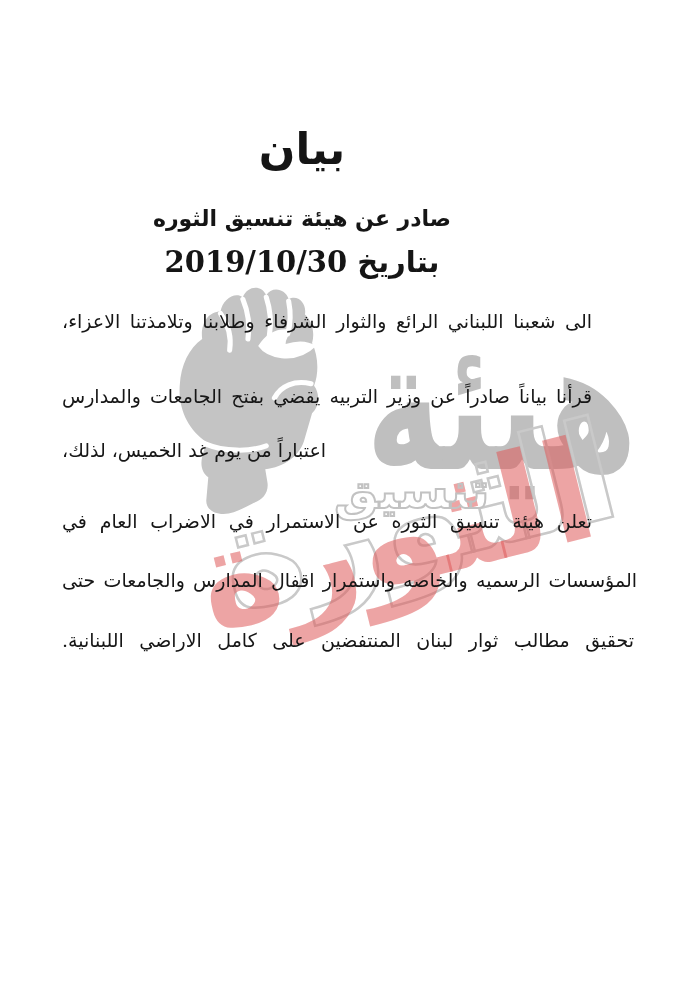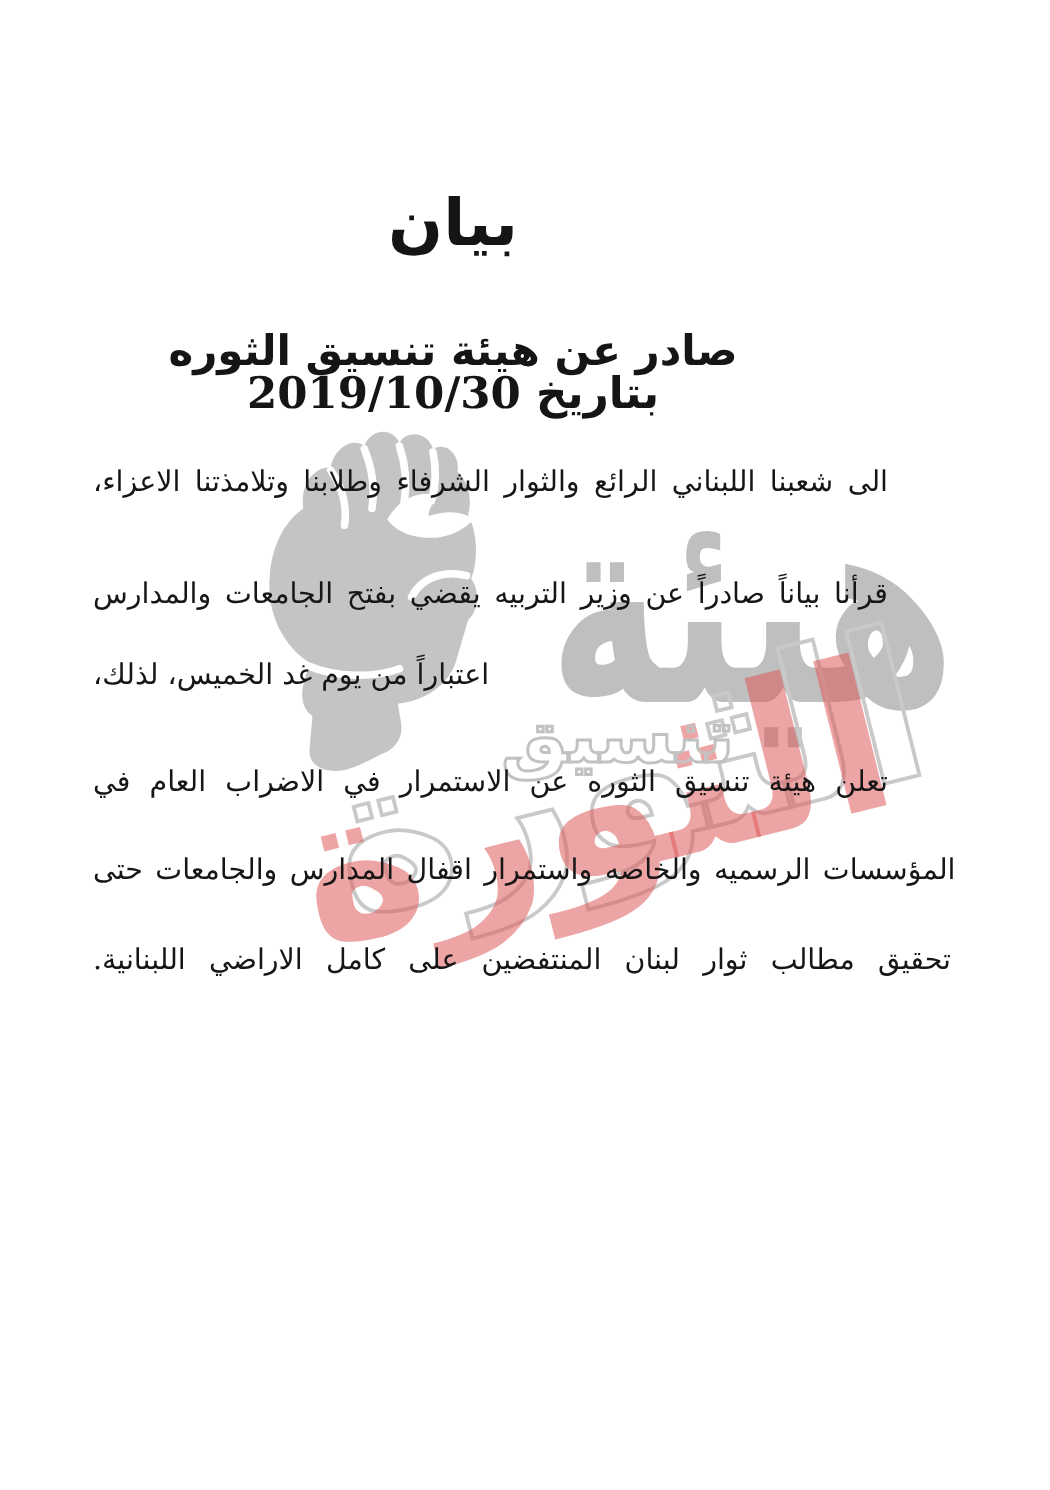--- a/index.html
+++ b/index.html
@@ -43,21 +43,21 @@
     color:rgba(222,90,90,0.55);
     transform:rotate(-14deg);
   }
   
   .content{ position:absolute; inset:0; z-index:1; color:#1a1a1a; }
   .heading{
     position:absolute; left:0; width:604px;
     text-align:center; font-weight:bold; color:#151515;
   }
   .title   { top:121px; font-size:43px; line-height:56px; }
-  .subtitle{ top:199px; font-size:28px; line-height:38px;margin-top:16px; }
+  .subtitle{ top:199px; font-size:22px; line-height:38px; }
   .dateline{ top:241px; font-size:29px; line-height:42px; }
   .bl{
     position:absolute; height:42px; line-height:42px;
     font-size:19px; color:#161616;
   }
   .j{ text-align:justify; text-align-last:justify; }
   .r{ text-align:left; }
   .l1{ top:300px; left:62px; right:108px; }
   .l2{ top:375px; left:62px; right:108px; }
   .l3{ top:429px; left:62px; right:66px;  }

